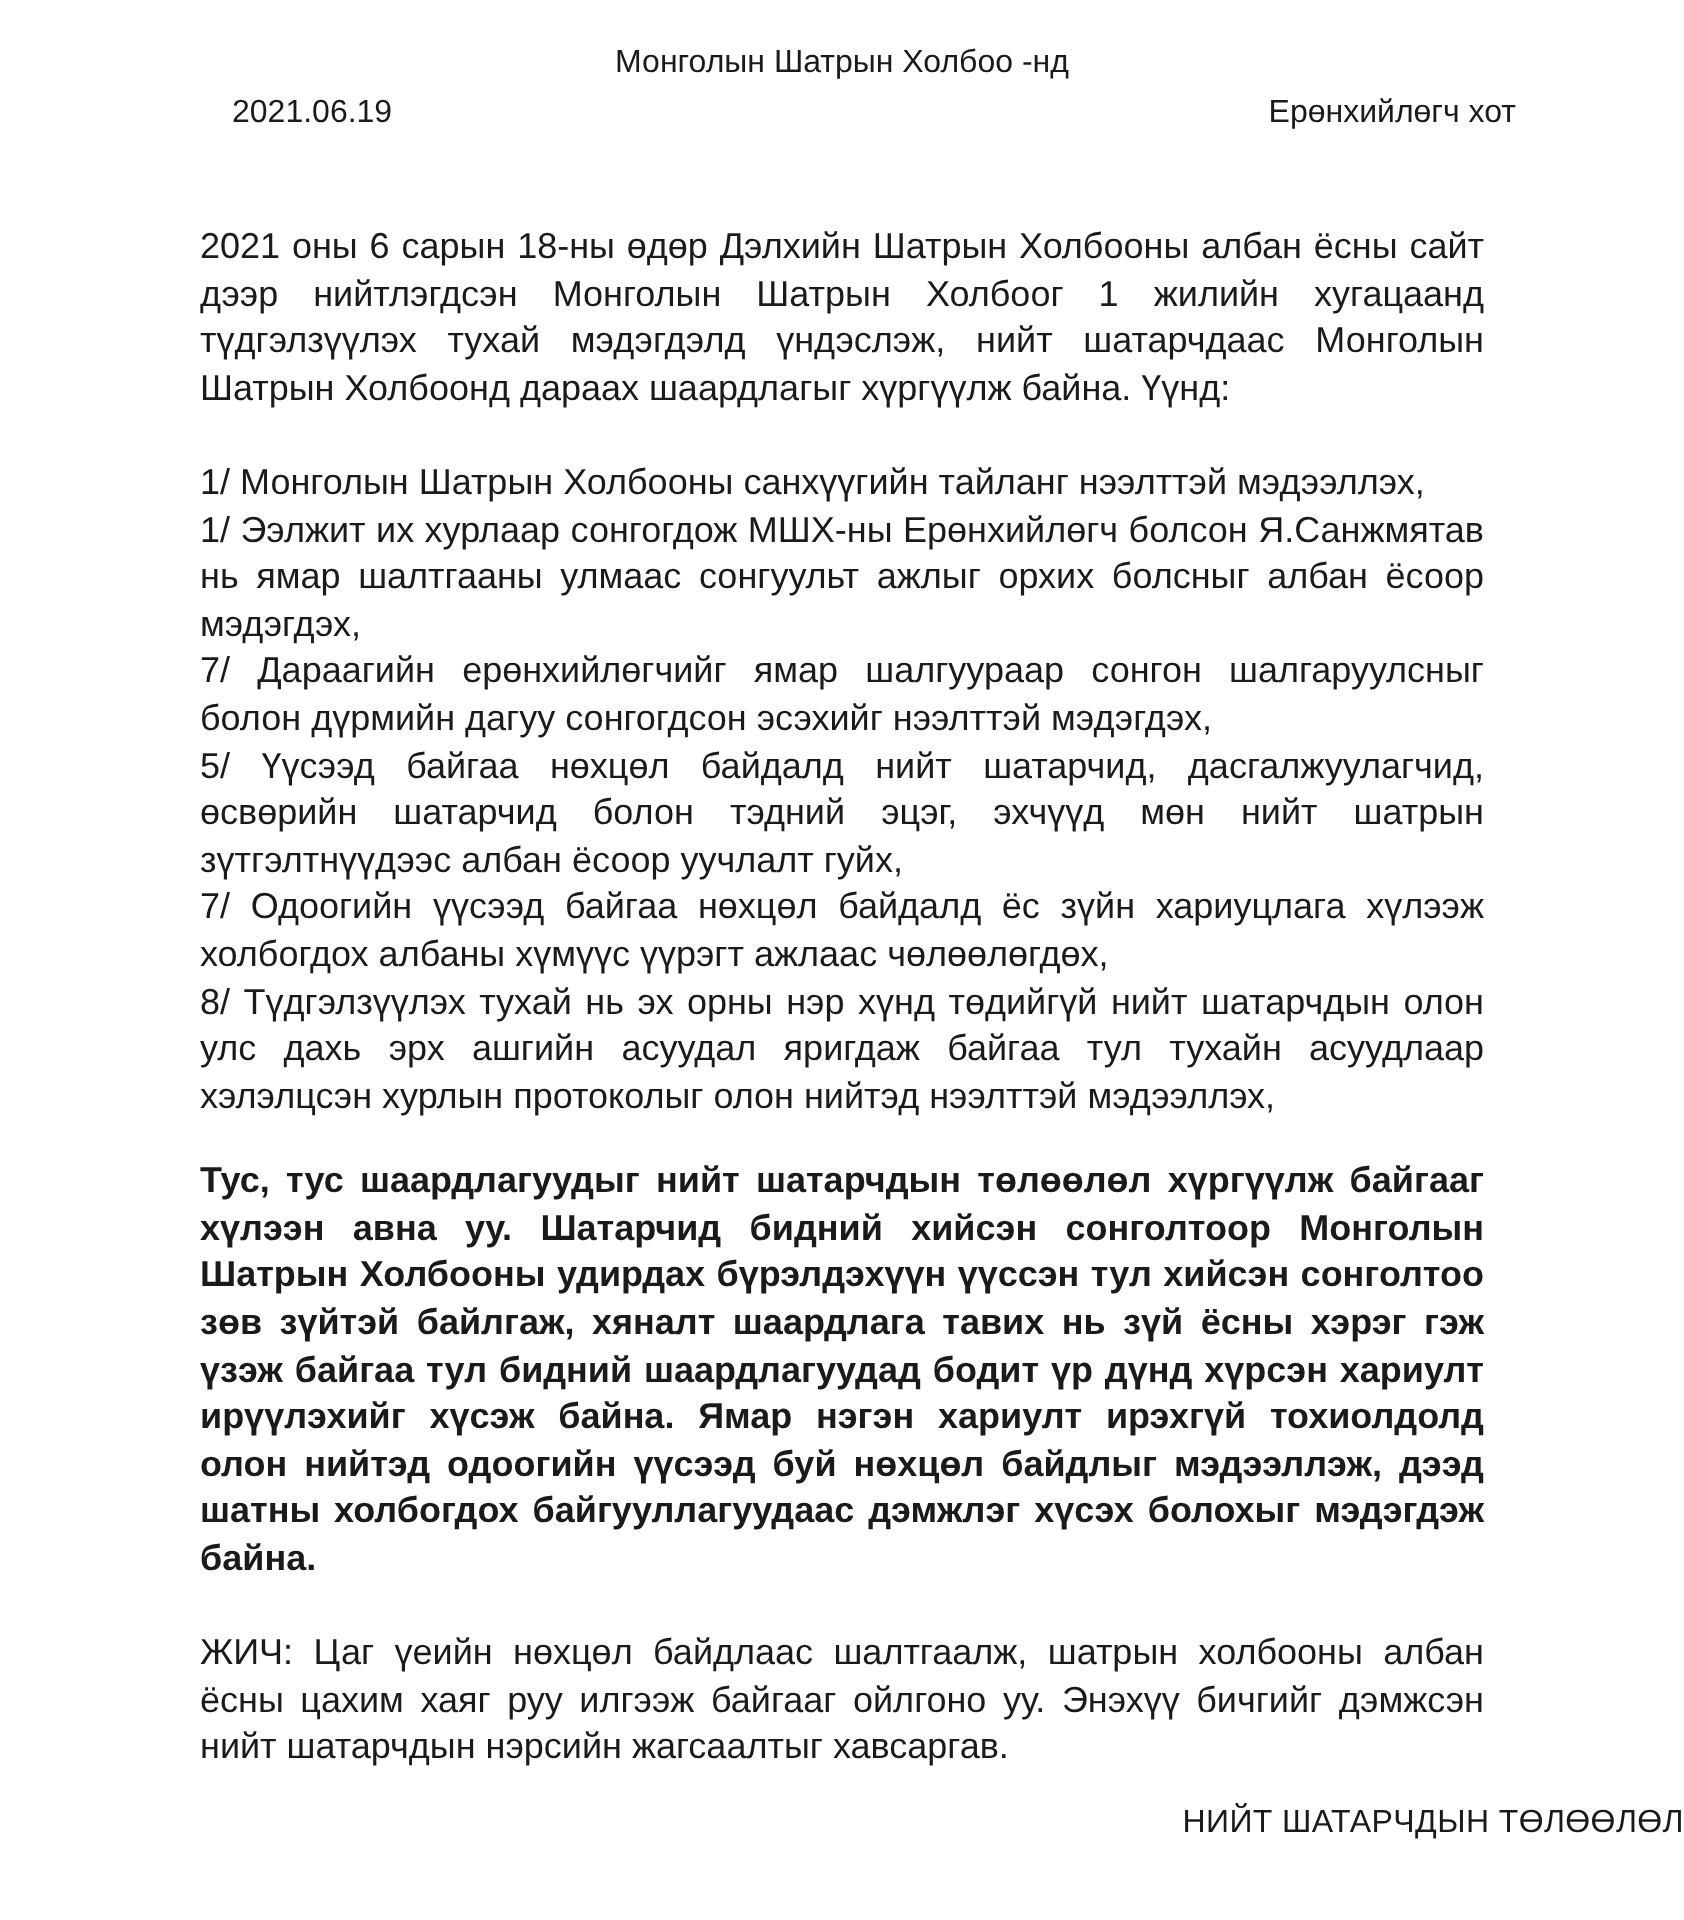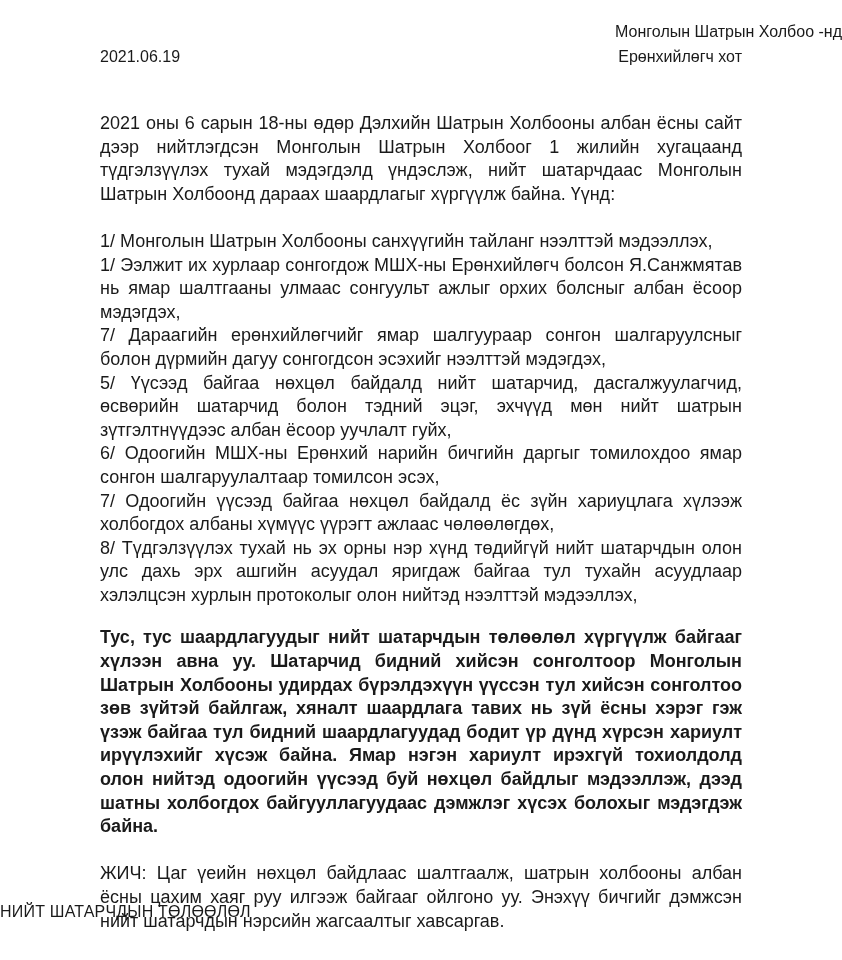--- a/index.html
+++ b/index.html
@@ -13,28 +13,28 @@
       position: relative;
       overflow: hidden;
       font-family: "Liberation Sans", sans-serif;
       color: #1a1a1a;
     }
     .addressee {
       position: absolute;
       top: 22px;
       left: 0;
       width: 842px;
-      text-align: right;
+      text-align: center;
       font-size: 16px;
       line-height: 20px;
     }
     .meta-row {
       position: absolute;
       top: 47px;
-      left: 100px;
+      left: 116px;
       width: 642px;
       display: flex;
       justify-content: space-between;
       font-size: 16px;
       line-height: 20px;
     }
     .body {
       position: absolute;
       left: 100px;
       top: 112px;
@@ -48,21 +48,21 @@
     }
     .intro { margin-bottom: 23.6px !important; }
     .demands { margin-bottom: 19px; }
     .demand-item { margin: 0; }
     .closing { margin-bottom: 23.6px !important; font-weight: bold; }
     .signature {
       position: absolute;
       top: 902px;
       left: 0;
       width: 842px;
-      text-align: left;
+      text-align: right;
       font-size: 16px;
       line-height: 20px;
       letter-spacing: 0.2px;
     }
   </style>
 </head>
 <body>
 
 <div>
   <div class="addressee">Монголын Шатрын Холбоо -нд</div>
@@ -73,21 +73,20 @@
   </div>
 
   <div class="body">
     <p class="intro">2021 оны 6 сарын 18-ны өдөр Дэлхийн Шатрын Холбооны албан ёсны сайт дээр нийтлэгдсэн Монголын Шатрын Холбоог 1 жилийн хугацаанд түдгэлзүүлэх тухай мэдэгдэлд үндэслэж, нийт шатарчдаас Монголын Шатрын Холбоонд дараах шаардлагыг хүргүүлж байна. Үүнд:</p>
 
     <div class="demands">
       <p class="demand-item">1/ Монголын Шатрын Холбооны санхүүгийн тайланг нээлттэй мэдээллэх,</p>
       <p class="demand-item">1/ Ээлжит их хурлаар сонгогдож МШХ-ны Ерөнхийлөгч болсон Я.Санжмятав нь ямар шалтгааны улмаас сонгуульт ажлыг орхих болсныг албан ёсоор мэдэгдэх,</p>
       <p class="demand-item">7/ Дараагийн ерөнхийлөгчийг ямар шалгуураар сонгон шалгаруулсныг болон дүрмийн дагуу сонгогдсон эсэхийг нээлттэй мэдэгдэх,</p>
       <p class="demand-item">5/ Үүсээд байгаа нөхцөл байдалд нийт шатарчид, дасгалжуулагчид, өсвөрийн шатарчид болон тэдний эцэг, эхчүүд мөн нийт шатрын зүтгэлтнүүдээс албан ёсоор уучлалт гуйх,</p>
-      <p class="demand-item">6/ Одоогийн МШХ-ны Ерөнхий нарийн бичгийн даргыг томилохдоо ямар сонгон шалгаруулалтаар томилсон эсэх,</p>
       <p class="demand-item">7/ Одоогийн үүсээд байгаа нөхцөл байдалд ёс зүйн хариуцлага хүлээж холбогдох албаны хүмүүс үүрэгт ажлаас чөлөөлөгдөх,</p>
       <p class="demand-item">8/ Түдгэлзүүлэх тухай нь эх орны нэр хүнд төдийгүй нийт шатарчдын олон улс дахь эрх ашгийн асуудал яригдаж байгаа тул тухайн асуудлаар хэлэлцсэн хурлын протоколыг олон нийтэд нээлттэй мэдээллэх,</p>
     </div>
 
     <p class="closing">Тус, тус шаардлагуудыг нийт шатарчдын төлөөлөл хүргүүлж байгааг хүлээн авна уу. Шатарчид бидний хийсэн сонголтоор Монголын Шатрын Холбооны удирдах бүрэлдэхүүн үүссэн тул хийсэн сонголтоо зөв зүйтэй байлгаж, хяналт шаардлага тавих нь зүй ёсны хэрэг гэж үзэж байгаа тул бидний шаардлагуудад бодит үр дүнд хүрсэн хариулт ирүүлэхийг хүсэж байна. Ямар нэгэн хариулт ирэхгүй тохиолдолд олон нийтэд одоогийн үүсээд буй нөхцөл байдлыг мэдээллэж, дээд шатны холбогдох байгууллагуудаас дэмжлэг хүсэх болохыг мэдэгдэж байна.</p>
 
     <p>ЖИЧ: Цаг үеийн нөхцөл байдлаас шалтгаалж, шатрын холбооны албан ёсны цахим хаяг руу илгээж байгааг ойлгоно уу. Энэхүү бичгийг дэмжсэн нийт шатарчдын нэрсийн жагсаалтыг хавсаргав.</p>
   </div>
 
   <div class="signature">НИЙТ ШАТАРЧДЫН ТӨЛӨӨЛӨЛ</div>

